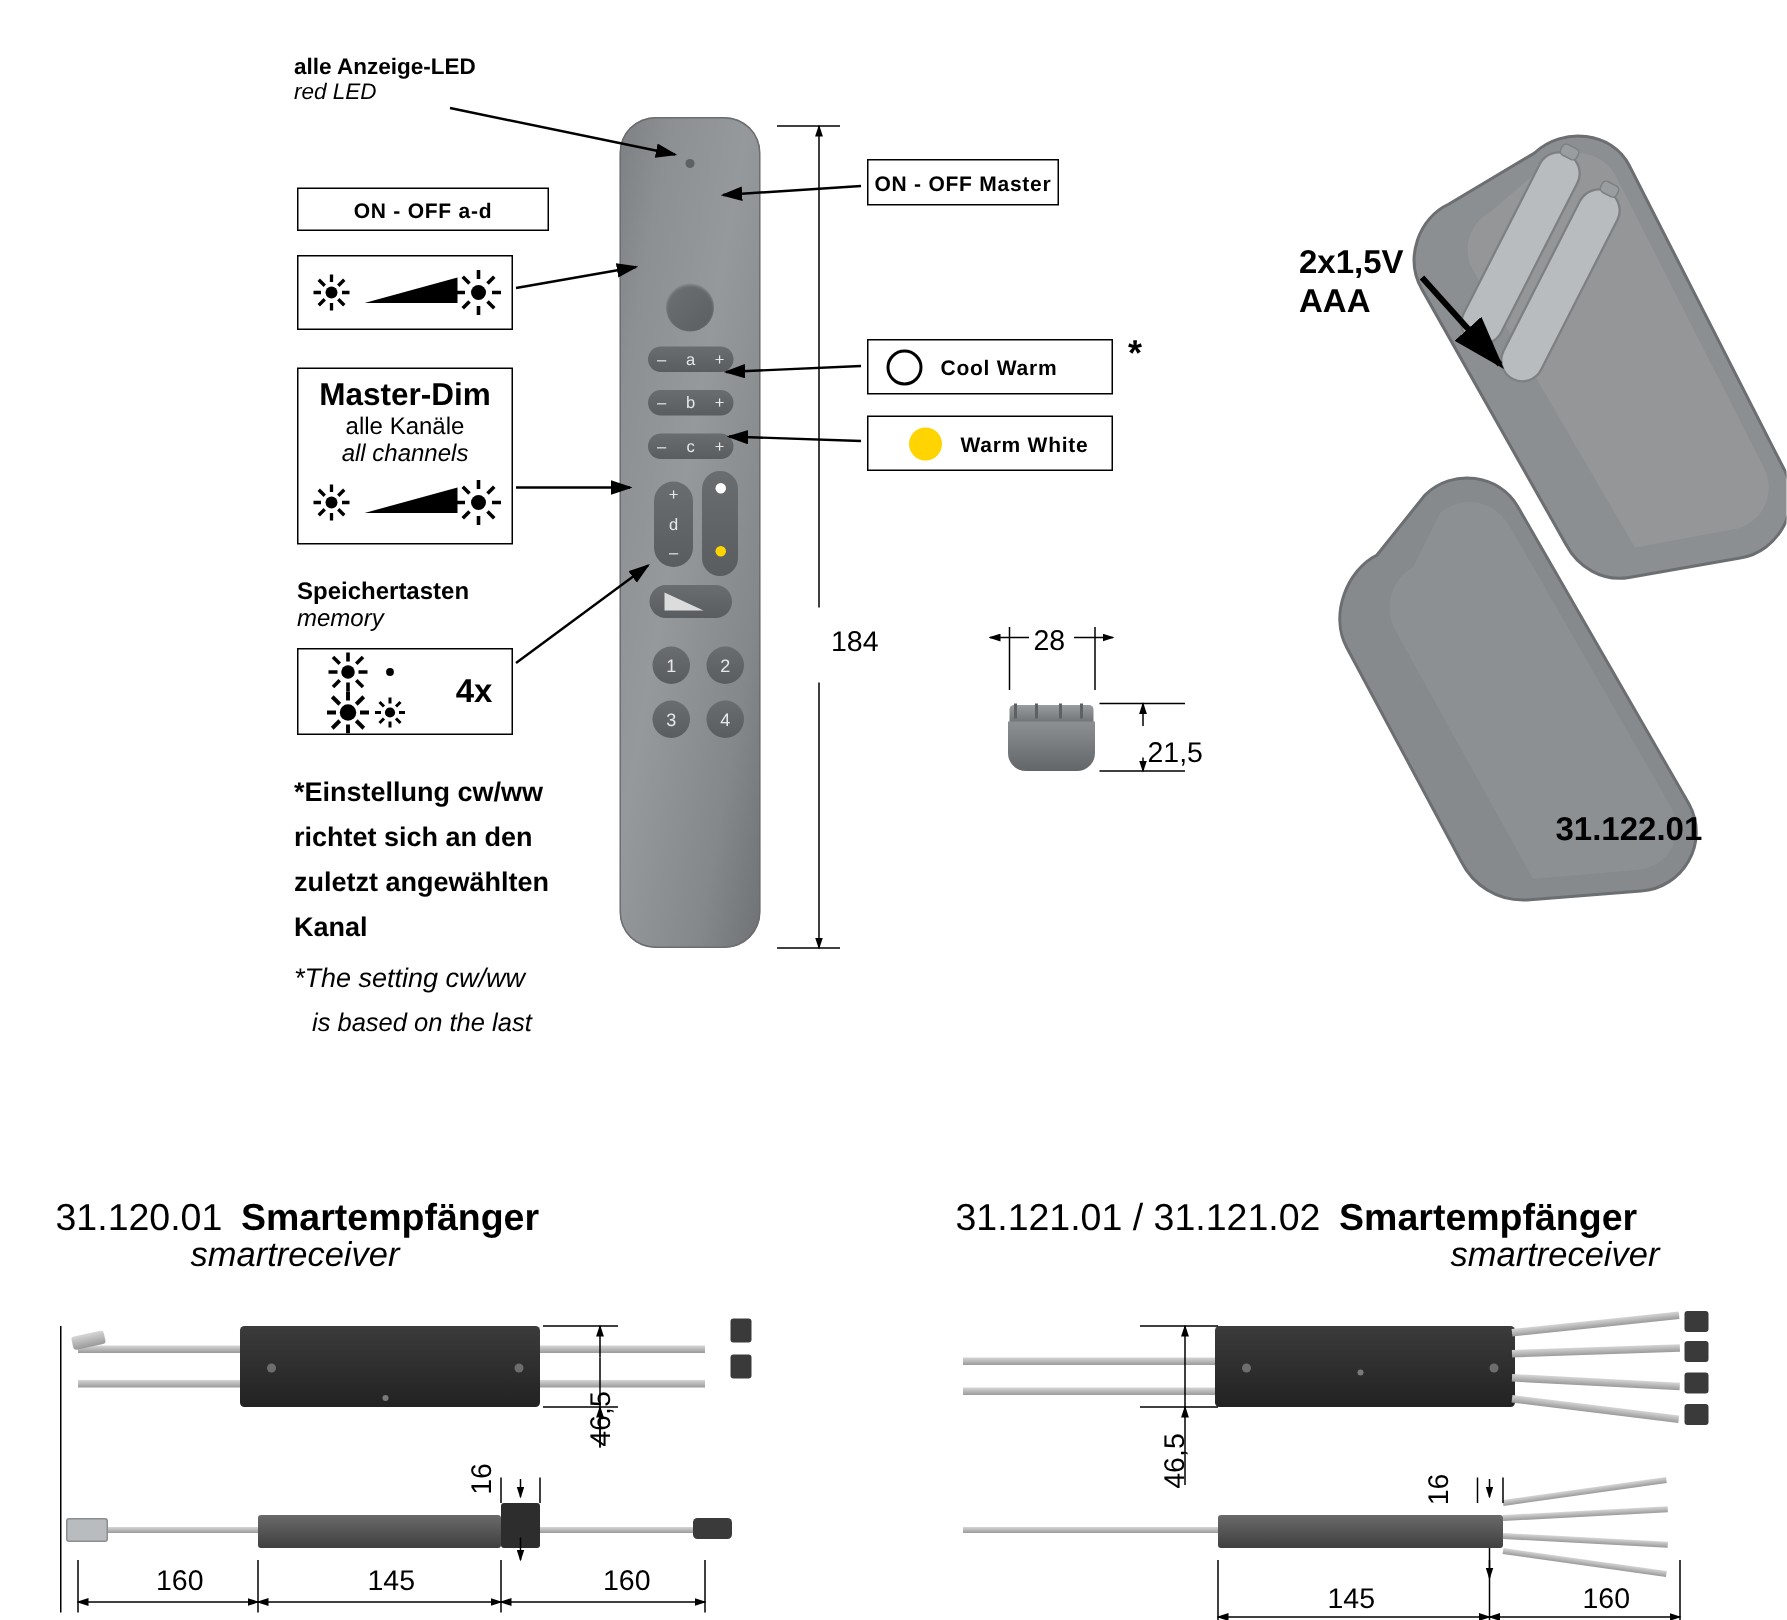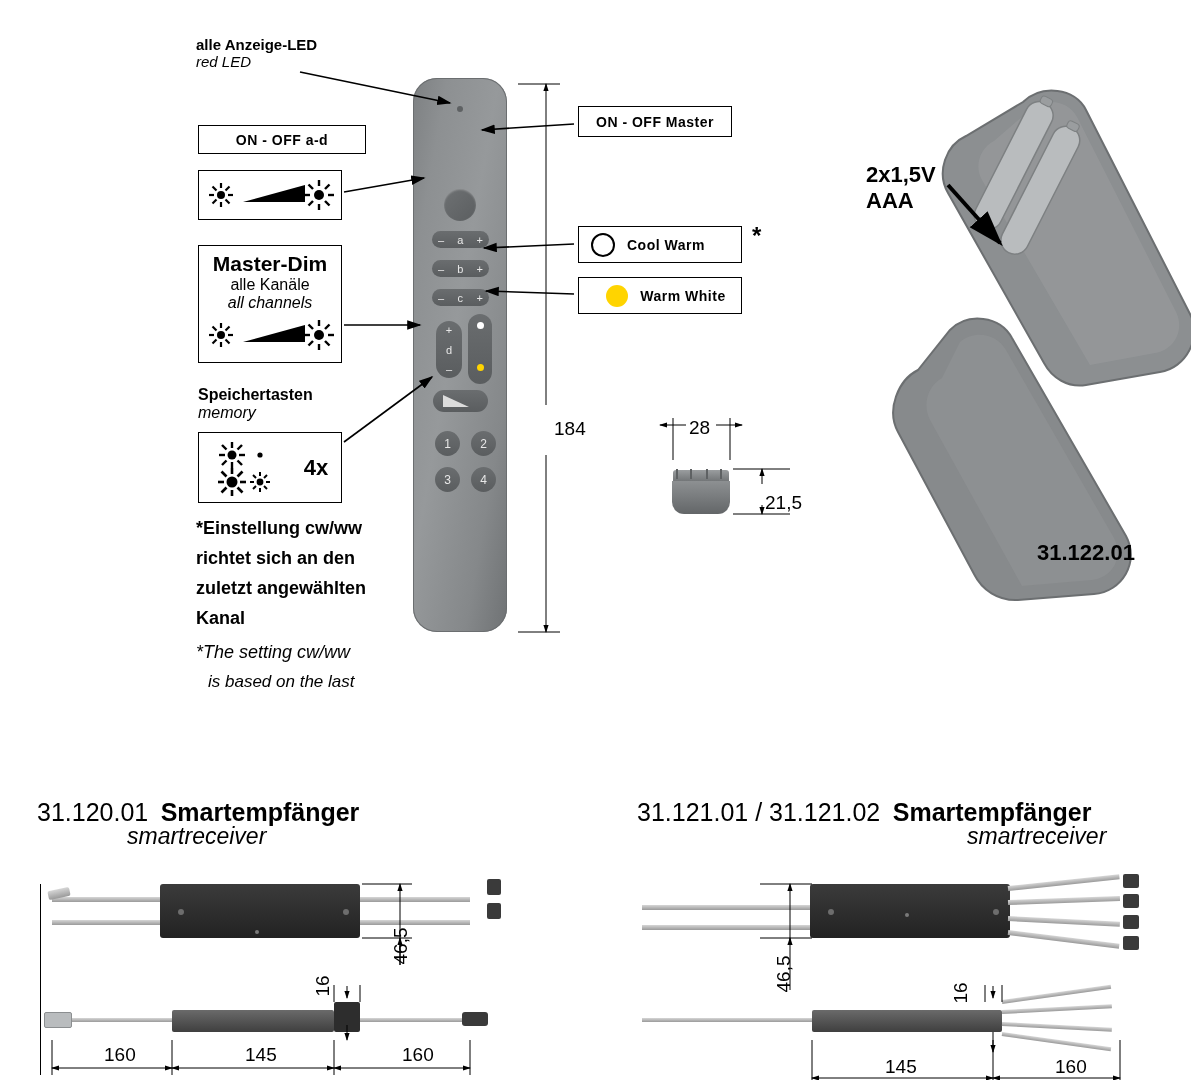--- a/index.html
+++ b/index.html
@@ -179,21 +179,21 @@
   <div class="memb" style="left:58px; top:353px">2</div>
   <div class="memb" style="left:22px; top:389px">3</div>
   <div class="memb" style="left:58px; top:389px">4</div>
 </div>
 
 <div class="abs" style="left:196px; top:36px; width:240px;">
   <div class="ttl">alle Anzeige-LED</div>
   <div class="ttl ital" style="font-weight:normal">red LED</div>
 </div>
 
-<div class="box" style="left:578px; top:106px; width:154px; height:31px;">
+<div class="box" style="left:578px; top:106px; width:128px; height:31px;">
   <span class="b-txt">ON - OFF  Master</span>
 </div>
 
 <div class="box" style="left:198px; top:125px; width:168px; height:29px;">
   <span class="b-txt">ON - OFF  a-d</span>
 </div>
 
 <div class="box" style="left:198px; top:170px; width:144px; height:50px;">
   <svg width="130" height="40" viewBox="0 0 130 40">
     <g fill="#000">
@@ -266,21 +266,21 @@
 <div class="box" style="left:578px; top:277px; width:164px; height:37px; justify-content:center; padding-left:12px;">
   <span style="width:22px;height:22px;border-radius:50%;display:inline-block;background:#ffd400;"></span>
   <span class="b-txt" style="margin-left:12px">Warm White</span>
 </div>
 
 <div class="abs" style="left:198px; top:386px; width:220px;">
   <div class="ttl" style="font-size:16px">Speichertasten</div>
   <div class="ttl ital" style="font-weight:normal;font-size:16px">memory</div>
 </div>
 
-<div class="box" style="left:198px; top:432px; width:144px; height:71px;">
+<div class="box" style="left:198px; top:432px; width:144px; height:58px;">
   <svg width="82" height="56" viewBox="0 0 82 56">
     <g fill="#000" stroke="#000">
 
       <circle cx="20" cy="15" r="4.5" stroke-width="0"></circle>
       <g stroke-width="2.4">
         <line x1="20" y1="2" x2="20" y2="8"></line>
           <line x1="20" y1="22" x2="20" y2="28"></line>
         <line x1="7" y1="15" x2="13" y2="15"></line>
           <line x1="27" y1="15" x2="33" y2="15"></line>
         <line x1="10" y1="5" x2="14.5" y2="9.5"></line>

